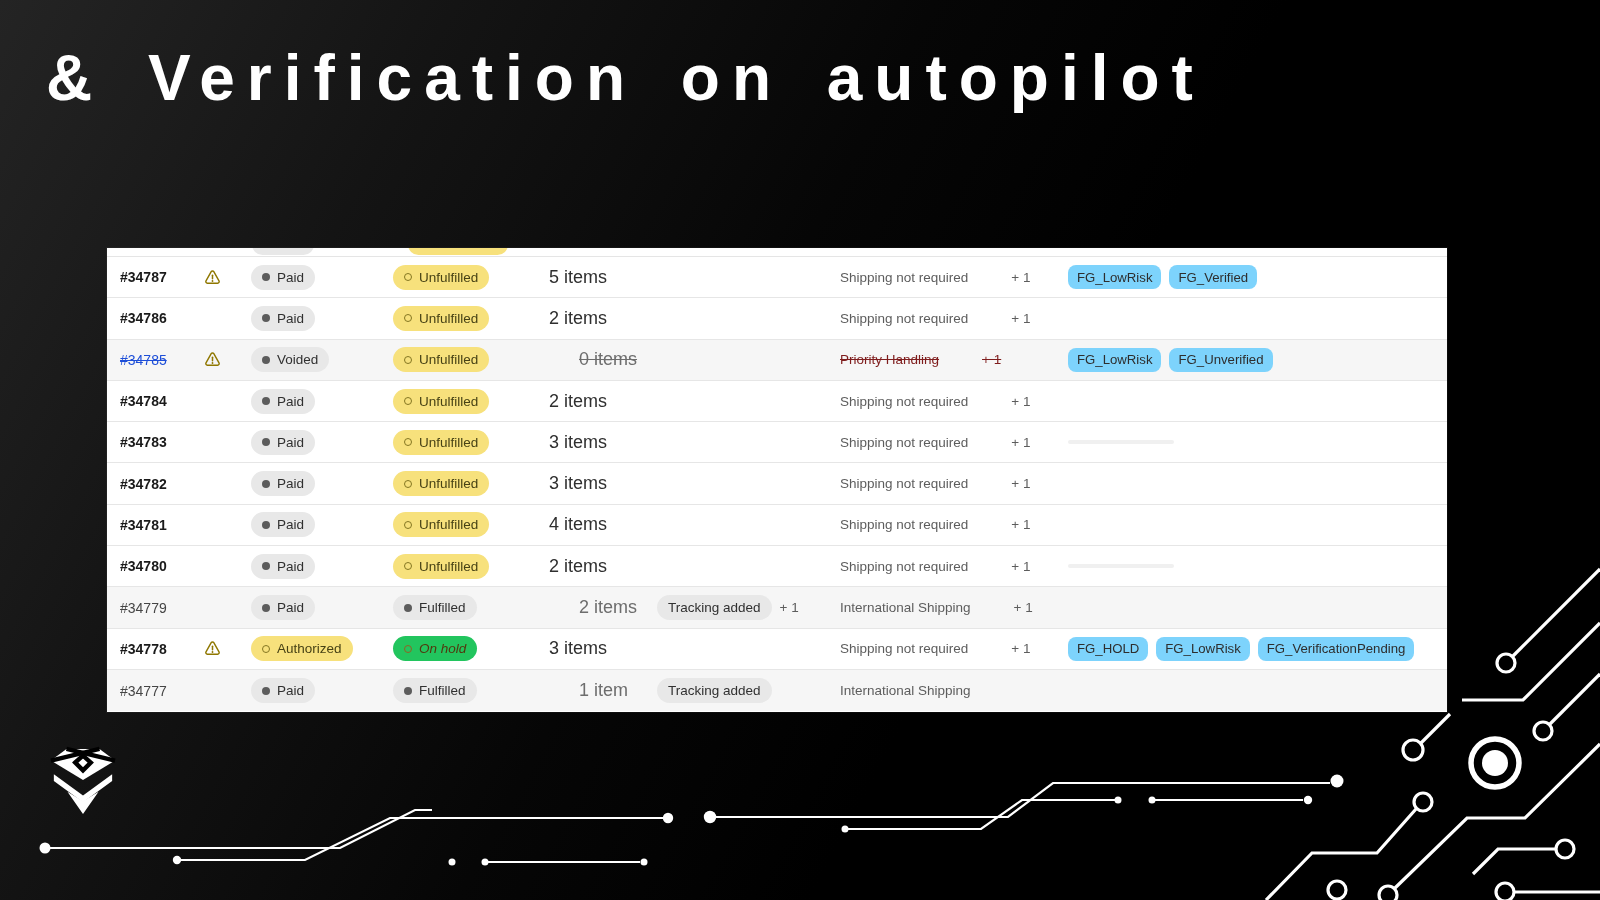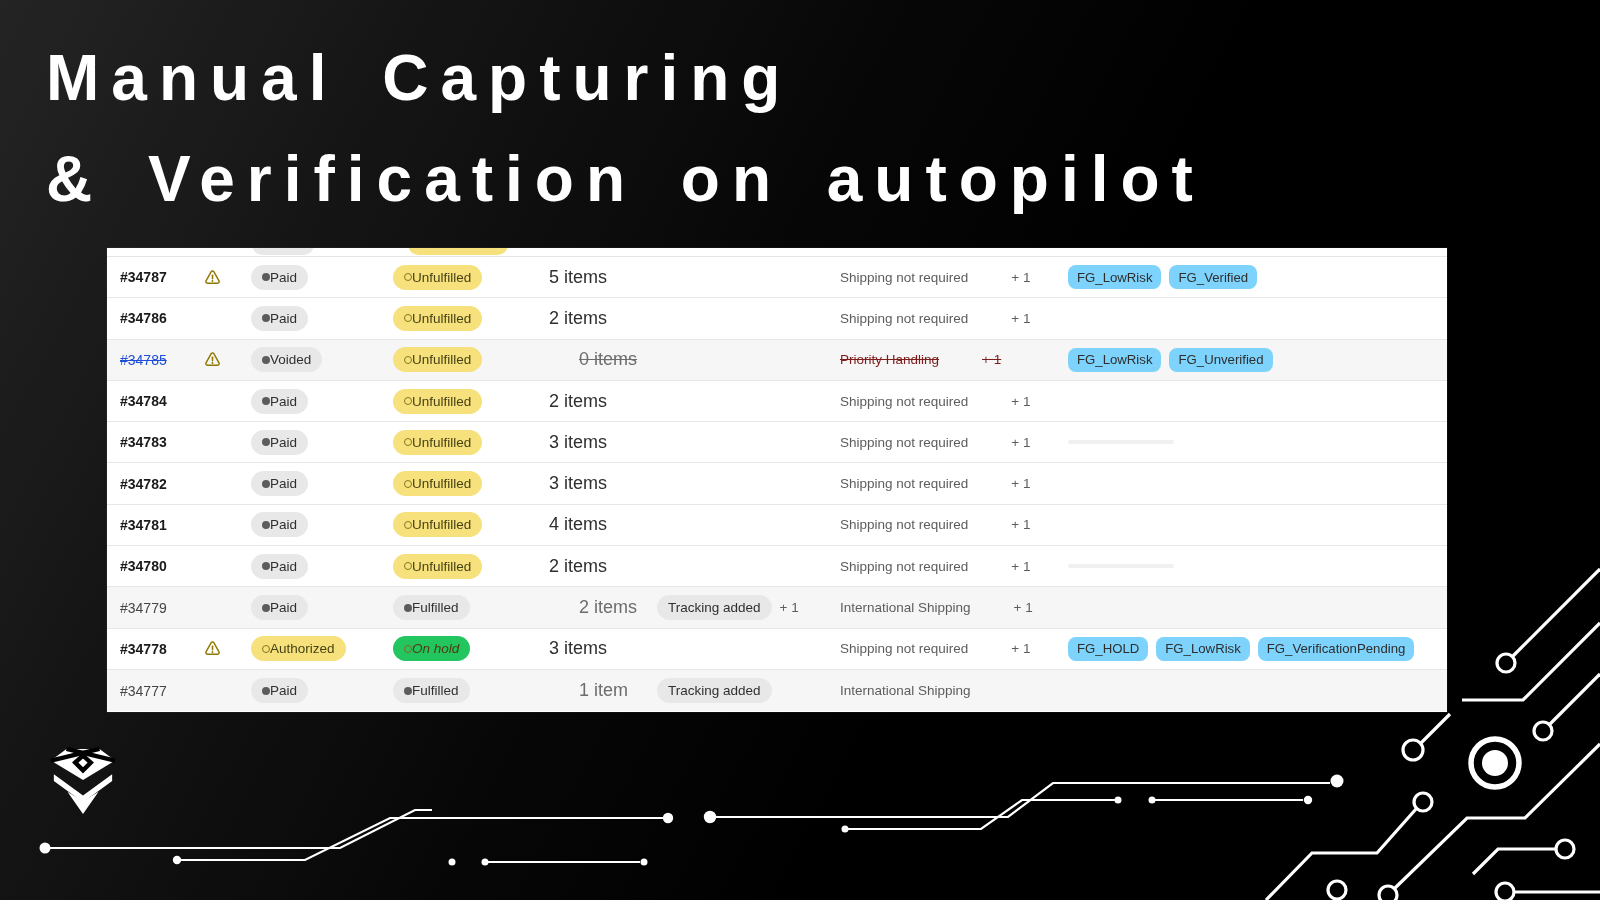--- a/index.html
+++ b/index.html
@@ -38,21 +38,21 @@
   .c-pay,.c-ful{padding-left:6px;}
   .c-items{padding-left:7px;font-size:18px;color:#2f2f2f;}
   .closed .c-items{color:#6d6d6d;margin-left:30px;}
   .struck .c-items{color:#6d6d6d;text-decoration:line-through;}
   .c-track{padding-left:14px;}
   .c-ship{padding-left:7px;font-size:13.5px;color:#5d5d5d;gap:35px;}
   .struck .c-ship .shiptext,.struck .c-ship .extra{text-decoration:line-through;color:#7f1d1d;}
   .c-tags{padding-left:10px;gap:8px;overflow:hidden;}
   .extra{margin-left:8px;color:#5d5d5d;font-size:13.5px;white-space:nowrap;}
   .badge{
-    display:inline-flex;align-items:center;height:25px;padding:0 11px;
+    display:inline-flex;align-items:center;gap:7px;height:25px;padding:0 11px;
     border-radius:13px;font-size:13.5px;font-weight:500;white-space:nowrap;
   }
   .badge.gray{background:#e8e8e8;color:#303030;}
   .badge.yellow{background:#f7e17c;color:#474215;}
   .badge.peach{background:#22c55e;color:#51390e;font-style:italic;}
   .dot{width:8px;height:8px;border-radius:50%;flex:0 0 auto;box-sizing:border-box;}
   .dot.filled{background:#5c5c5c;}
   .yellow .dot.open{border:1.7px solid #857722;}
   .peach .dot.open{border:1.7px solid #8f6425;}
   .gray .dot.filled{background:#5c5c5c;}
@@ -64,21 +64,20 @@
   
   #decor{position:absolute;left:0;top:0;z-index:1;}
   #logo{position:absolute;left:45px;top:746px;z-index:3;}
 </style>
 </head>
 <body>
 
 <div id="canvas">
 
   <div class="headline">
-    <div>Manual Capturing</div>
     <div>&amp; Verification on autopilot</div>
   </div>
 
   <svg id="decor" width="1600" height="900" viewBox="0 0 1600 900" aria-hidden="true">
     <g stroke="#fff" stroke-width="2.2" fill="none">
 
       <path d="M45,848 H340 L415,810 H432"></path>
       <path d="M177,860 H305 L390,818 H663"></path>
       <path d="M485,862 H640"></path>
 

